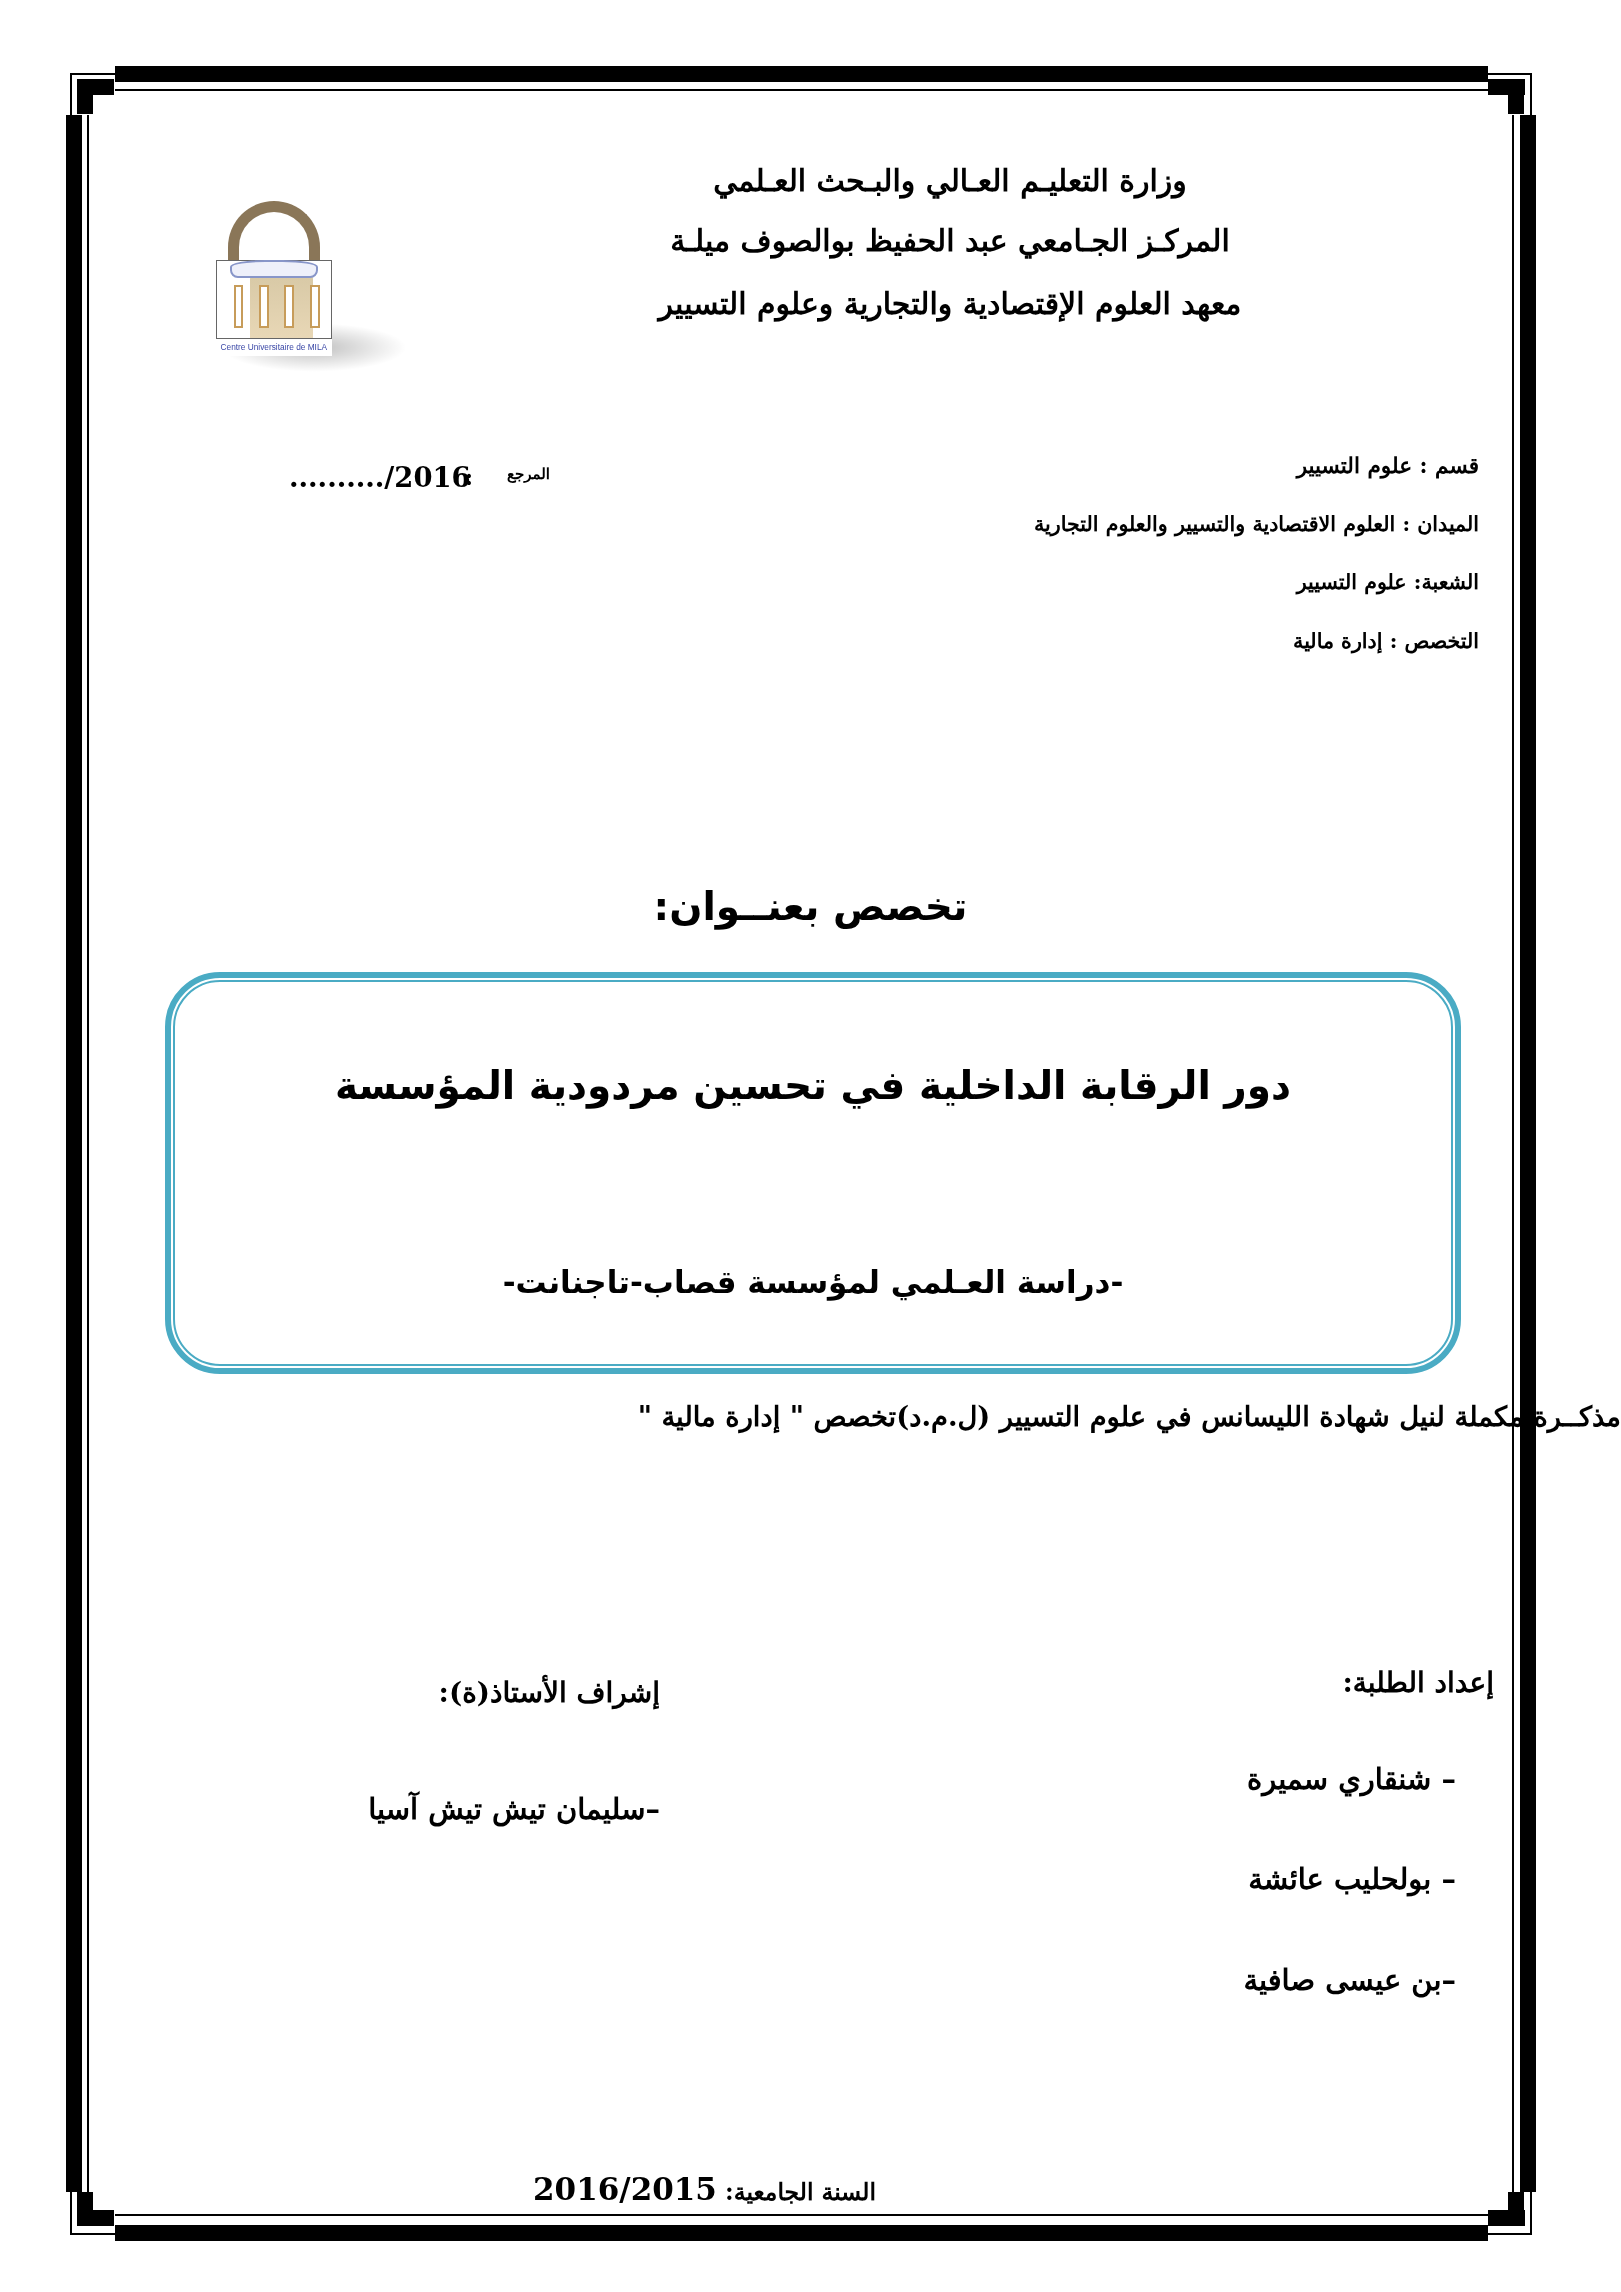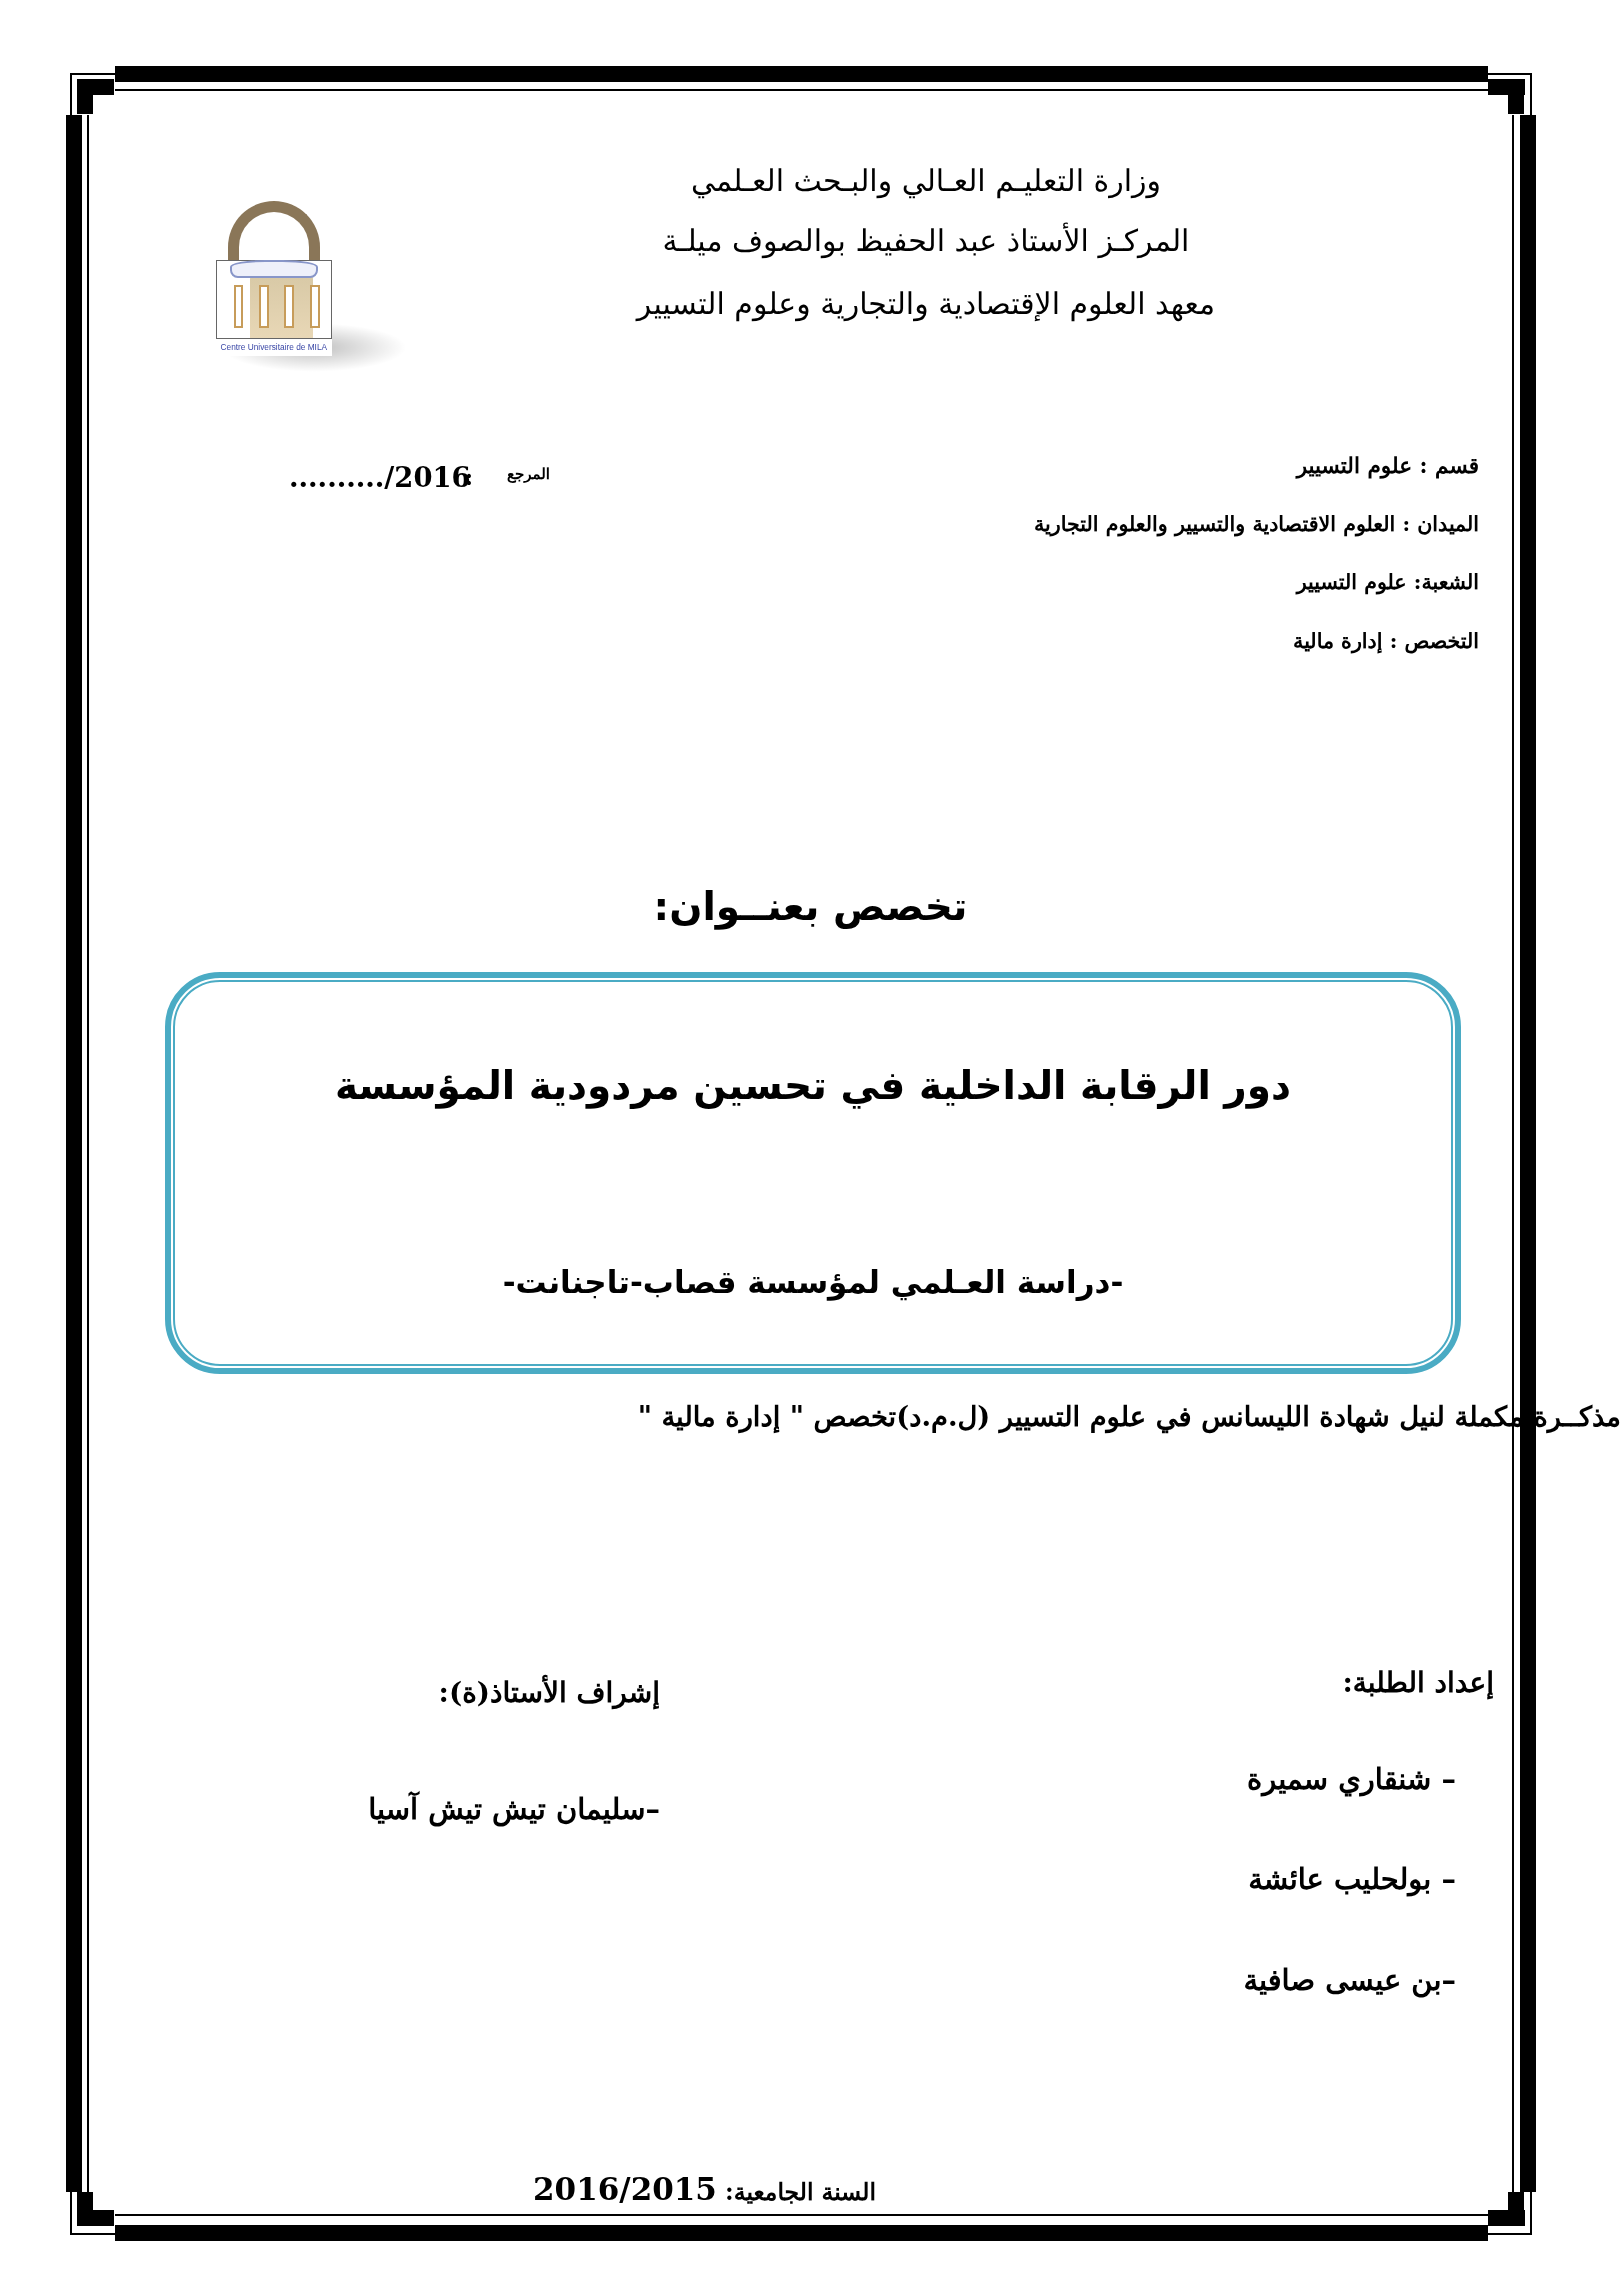--- a/index.html
+++ b/index.html
@@ -3,21 +3,21 @@
 <meta charset="utf-8">
 <style>
   html, body { margin:0; padding:0; background:#ffffff; }
   body { width:1621px; height:2293px; position:relative; overflow:hidden;
          font-family:"DejaVu Serif", "Liberation Serif", serif; color:#000; }
   .abs { position:absolute; }
   
   .bar { position:absolute; background:#000; }
   .thin { position:absolute; background:#000; }
   .rtl { direction:rtl; unicode-bidi:embed; }
-  .header-line { position:absolute; font-weight:normal; font-size:30px; text-align:center; white-space:nowrap; }
+  .header-line { position:absolute; font-weight:bold; font-size:30px; text-align:center; white-space:nowrap;margin-left:24px; }
   .info-line { position:absolute; right:142px; font-weight:bold; font-size:20.6px; white-space:nowrap; text-align:right; }
   .logo { position:absolute; left:208px; top:201px; width:131px; height:157px; }
   .logo-shadow { position:absolute; left:221px; top:323px; width:186px; height:49px;
                  background:radial-gradient(ellipse at 50% 50%, rgba(0,0,0,0.25), rgba(0,0,0,0) 70%); }
   .logo-arch { position:absolute; left:19.6px; top:0; width:92px; height:92px; border-radius:50% 50% 0 0;
                border:11.8px solid #8a7658; border-bottom:none; box-sizing:border-box;
                background:transparent; }
   .logo-box { position:absolute; left:7.8px; top:59px; width:116px; height:96px; border:1.5px solid #666;
               background:#fff; box-sizing:border-box; }
   .logo-building { position:absolute; left:33px; top:13.7px; width:63px; height:71px;
@@ -90,21 +90,21 @@
   </div>
   <div class="logo-book"></div>
   <div class="logo-col" style="left:25.5px;"></div>
   <div class="logo-col" style="left:51px;"></div>
   <div class="logo-col" style="left:76px;"></div>
   <div class="logo-col" style="left:102px;"></div>
   <div class="logo-caption">Centre Universitaire de MILA</div>
 </div>
 
 <div class="header-line rtl" style="left:627px; width:598px; top:163px;">وزارة التعليـم العـالي والبـحث العـلمي</div>
-<div class="header-line rtl" style="left:627px; width:598px; top:223px;">المركـز الأستاذ عبد الحفيظ بوالصوف ميلـة</div>
+<div class="header-line rtl" style="left:627px; width:598px; top:223px;">المركـز الجـامعي عبد الحفيظ بوالصوف ميلـة</div>
 <div class="header-line rtl" style="left:627px; width:598px; top:286px;">معهد العلوم الإقتصادية والتجارية وعلوم التسيير</div>
 
 <div class="abs" style="left:289px; top:461px; width:294px; height:39px; white-space:nowrap;">
   <span style="font-size:27.4px; font-weight:bold; position:absolute; left:0; top:0; direction:ltr;">........../2016</span>
   <span style="font-size:21.6px; font-weight:bold; position:absolute; left:176px; top:3.9px;">:</span>
   <span class="rtl" style="font-size:15px; font-weight:bold; position:absolute; left:218px; top:3.9px;">المرجع</span>
 </div>
 
 <div class="info-line rtl" style="top:453px; font-size:21.6px;">قسم : علوم التسيير</div>
 <div class="info-line rtl" style="top:512px;">الميدان : العلوم الاقتصادية والتسيير والعلوم التجارية</div>

